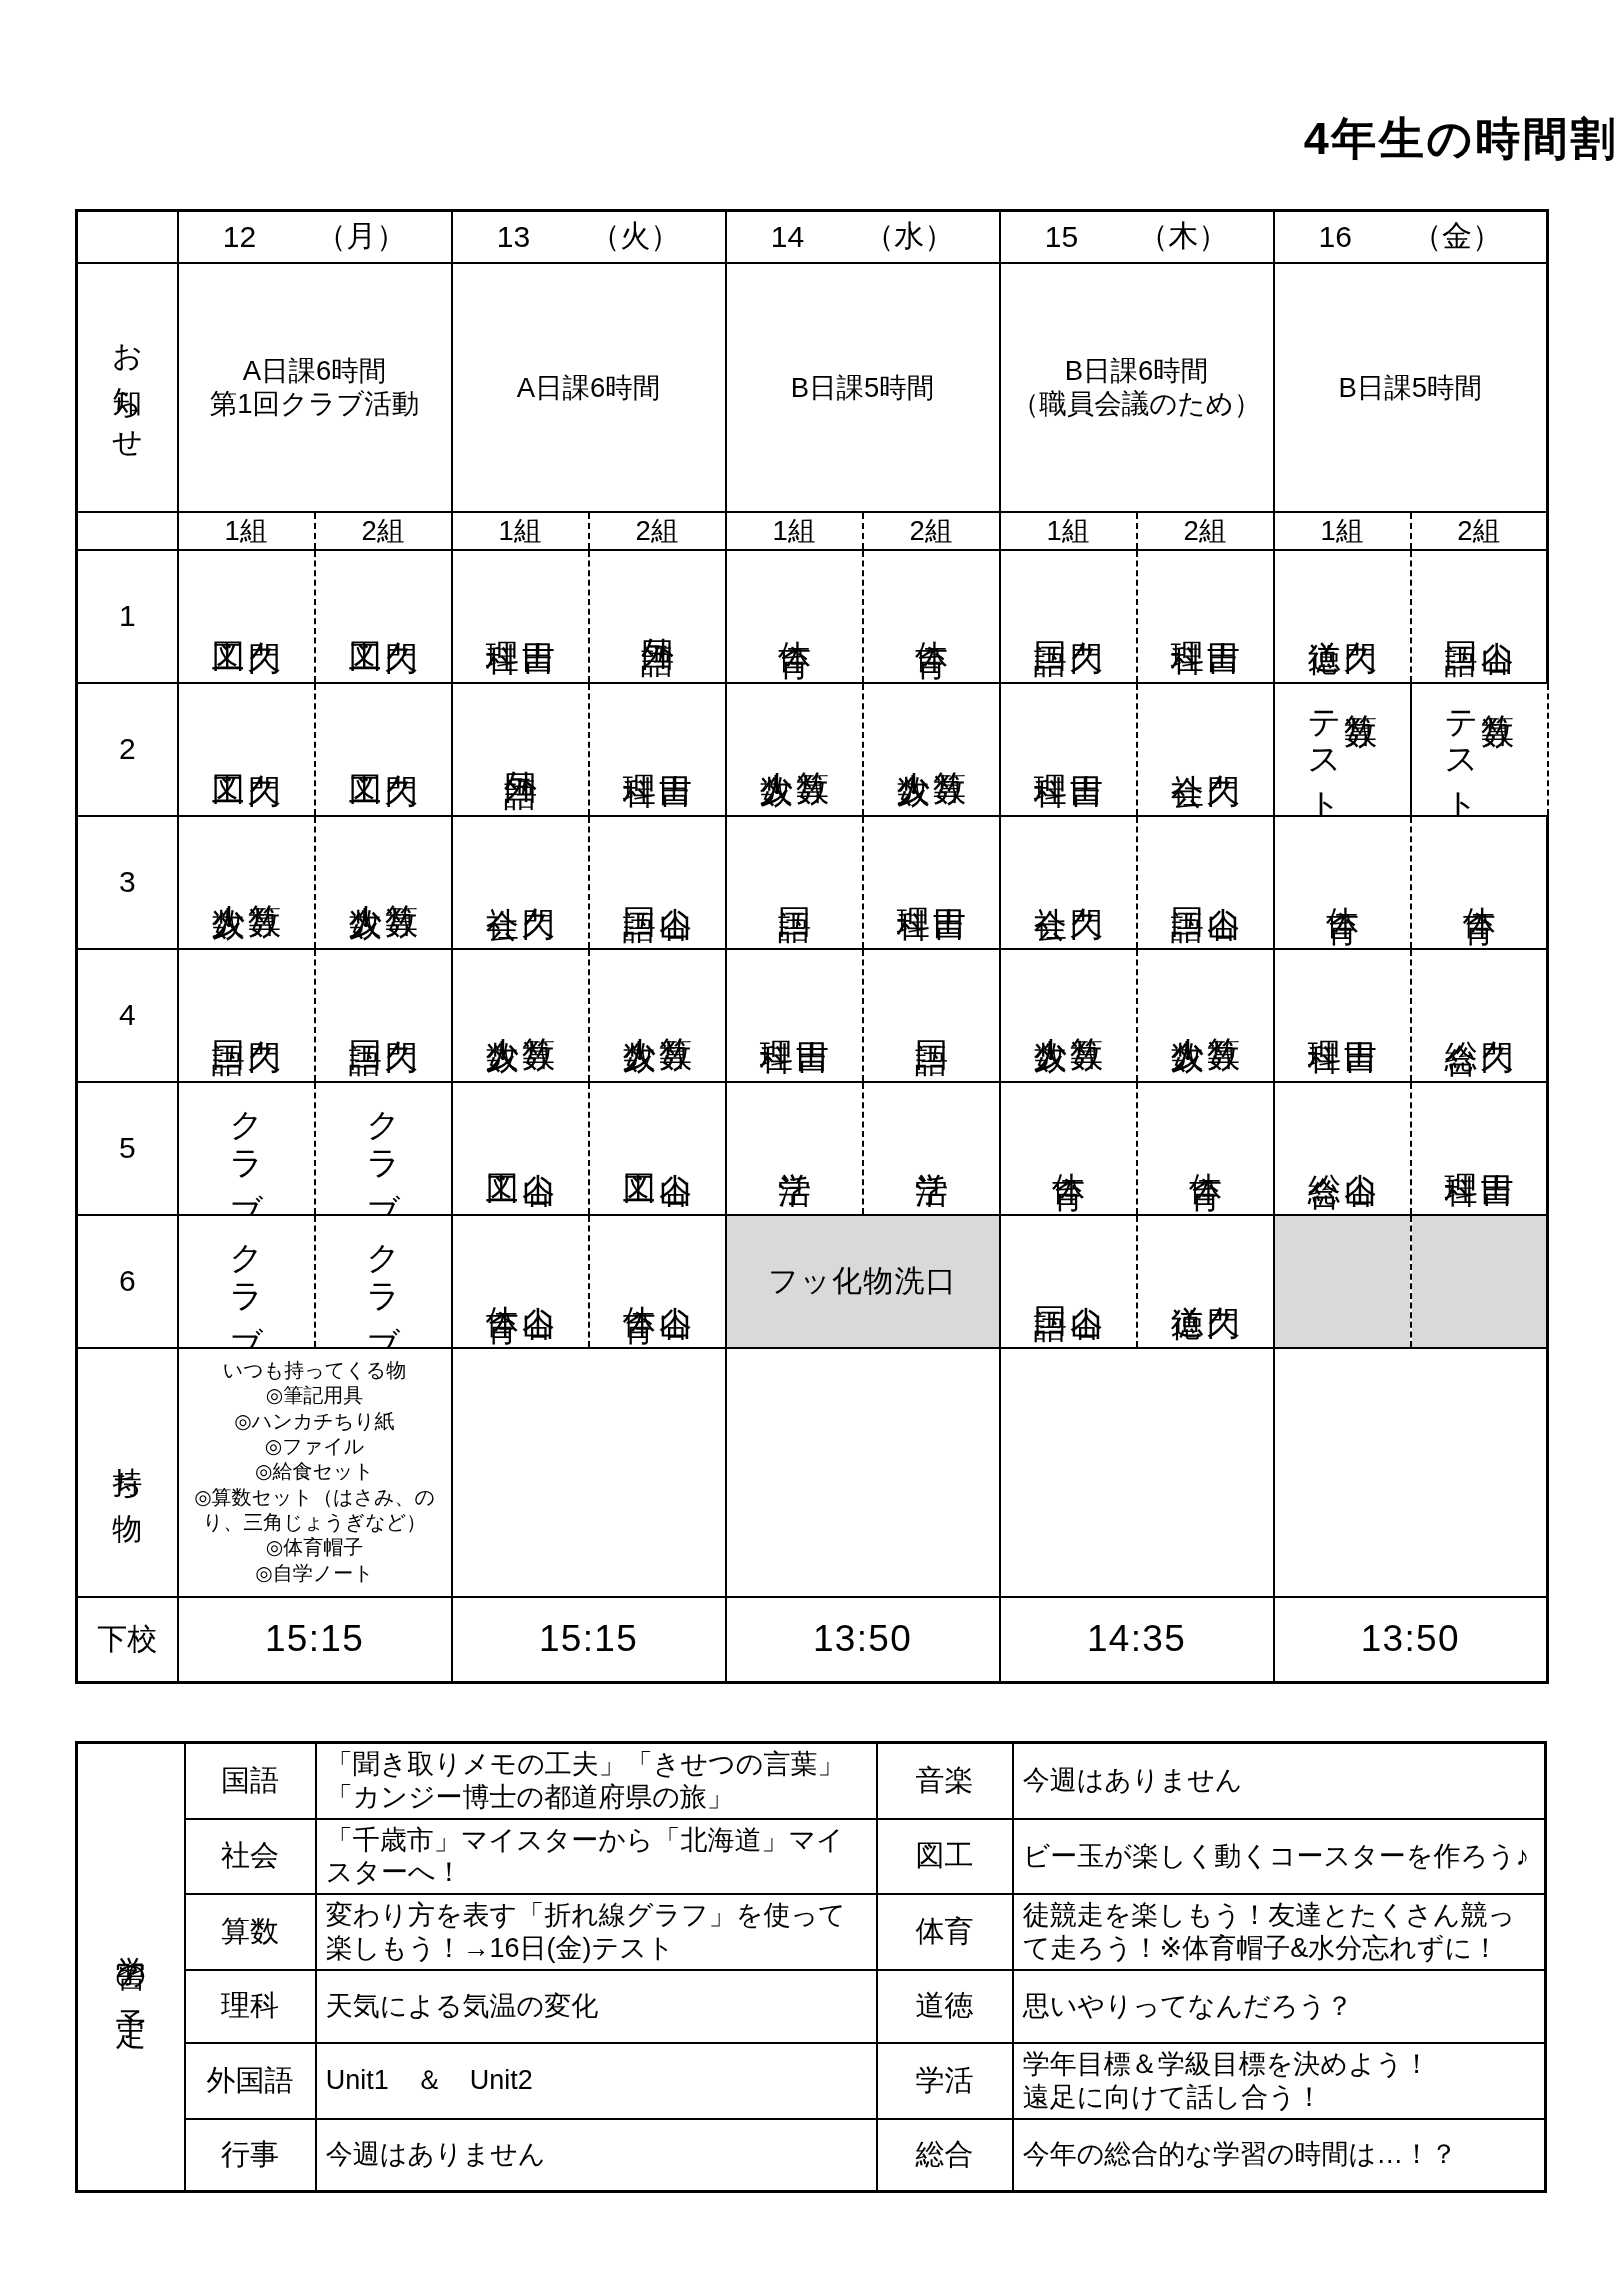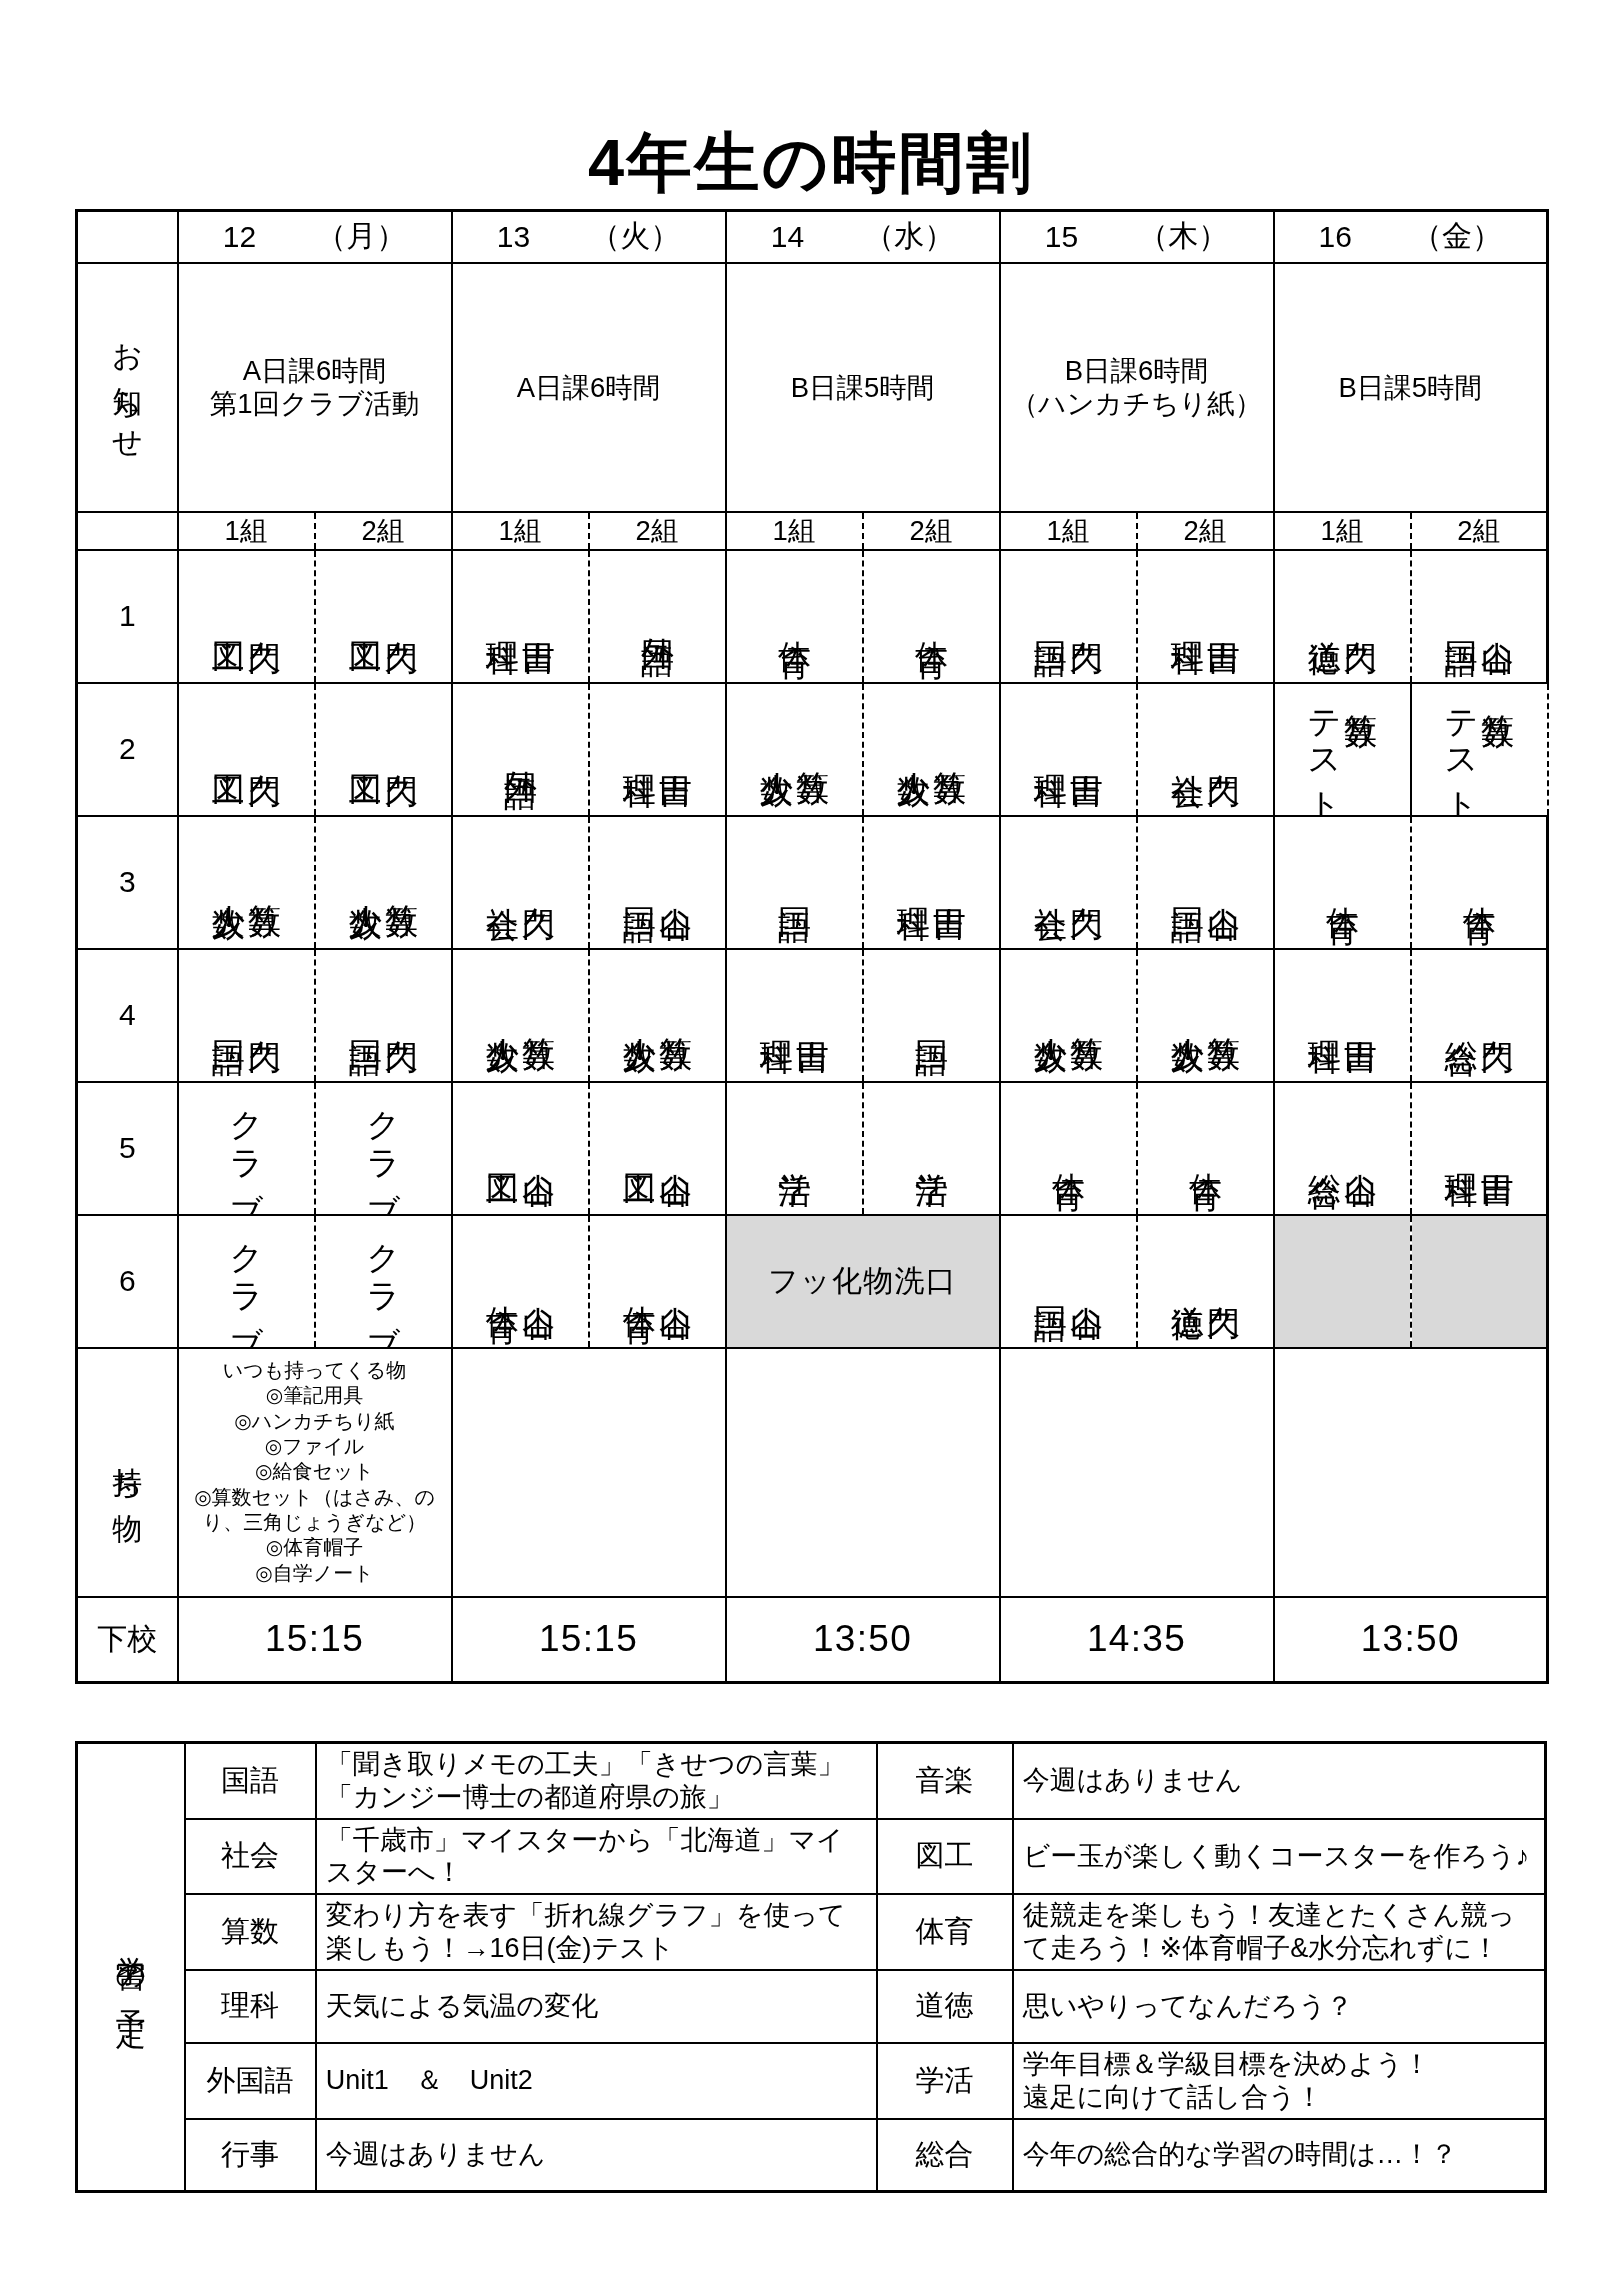--- a/index.html
+++ b/index.html
@@ -6,23 +6,23 @@
   .page{
     position:relative;
     width:1622px;height:2295px;
     background:#ffffff;
     font-family:"Liberation Sans","DejaVu Sans",sans-serif;
     color:#000;
     overflow:hidden;
   }
   .title{
     position:absolute;top:105px;left:0;right:0;
-    text-align:center;
-    font-size:65px;font-weight:bold;letter-spacing:2.6px;
-    margin:14px;
+    text-align:right;
+    font-size:45px;font-weight:bold;letter-spacing:2.6px;
+    margin:4px;
   }
   
   #main-table{
     position:absolute;left:75px;top:209px;
     width:1469px;
     border-collapse:collapse;table-layout:fixed;
     border-left:3.9px solid #000;border-top:3.9px solid #000;border-bottom:3.9px solid #000;
   }
   #main-table td{
     border-right:2px solid #000;
@@ -133,21 +133,21 @@
             </div>
           </td>
         </tr>
         <tr style="height: 249px;">
           <td><span class="vlabel">お知らせ</span></td>
           <td class="ann" colspan="2">A日課6時間
 第1回クラブ活動</td>
           <td class="ann" colspan="2">A日課6時間</td>
           <td class="ann" colspan="2">B日課5時間</td>
           <td class="ann" colspan="2">B日課6時間
-（ハンカチちり紙）</td>
+（職員会議のため）</td>
           <td class="ann edge-r" colspan="2">B日課5時間</td>
         </tr>
         <tr style="height: 33px;">
           <td></td>
           <td class="classhdr dash-r">1組</td>
           <td class="classhdr">2組</td>
           <td class="classhdr dash-r">1組</td>
           <td class="classhdr">2組</td>
           <td class="classhdr dash-r">1組</td>
           <td class="classhdr">2組</td>

